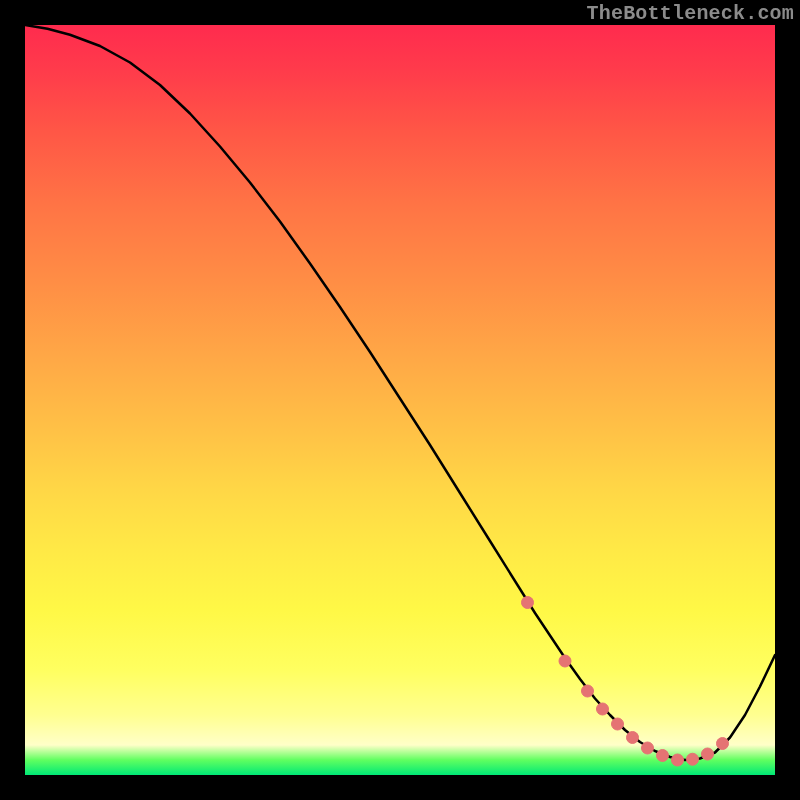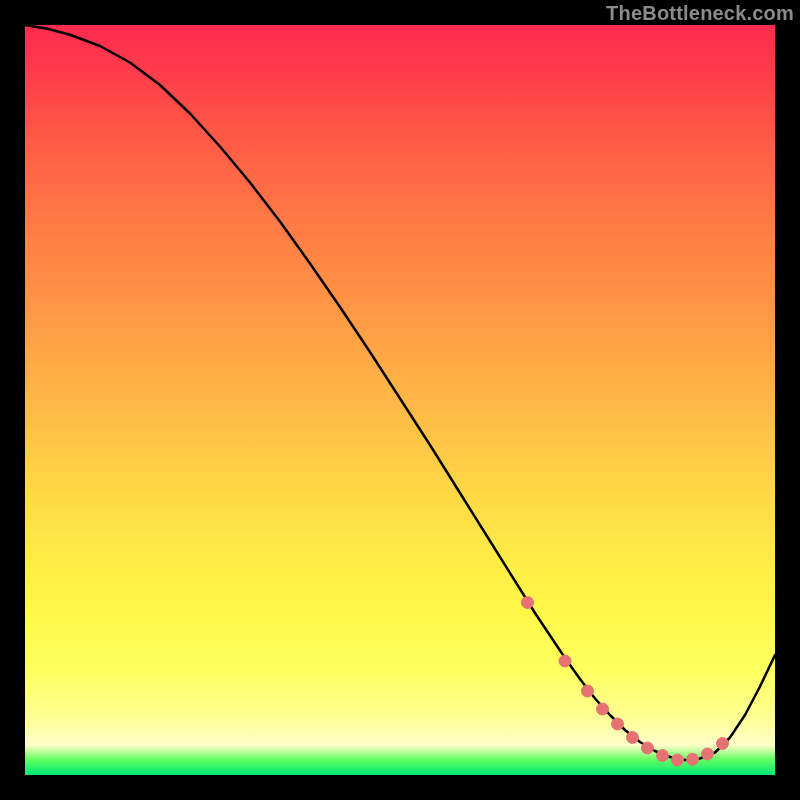--- a/index.html
+++ b/index.html
@@ -41,21 +41,21 @@
   }
   .dots {
     position: absolute;
     left: 0; top: 0;
     width: 750px; height: 750px;
   }
   .watermark {
     position: absolute;
     top: 2px;
     right: 6px;
-    font-family: Liberation Sans, sans-serif;
+    font-family: Liberation Mono, monospace;
     font-size: 20px;
     font-weight: bold;
     color: #8b8b8b;
     letter-spacing: 0.2px;
   }
 </style>
 </head>
 <body>
 
 <div class="chart-wrap">

